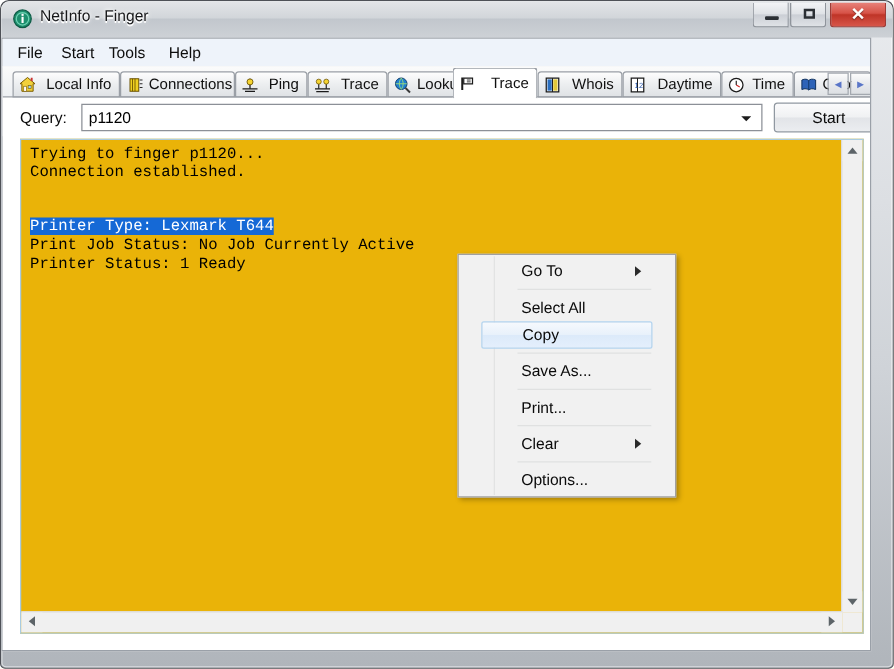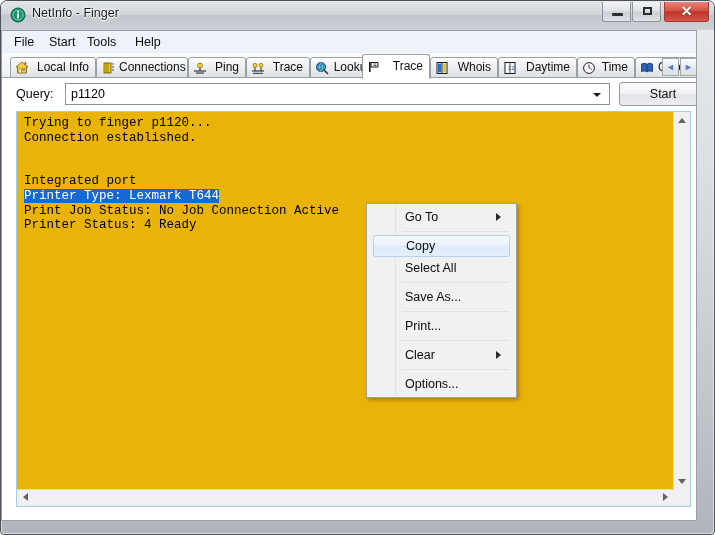--- a/index.html
+++ b/index.html
@@ -289,21 +289,21 @@
   }
 
   
   #context-menu {
     position: absolute;
     left: 364px; top: 172px;
     width: 141px;
     background: #f1f1f1;
     border: 1px solid #a0a0a0;
     box-shadow: 2px 2px 4px rgba(0,0,0,0.28);
-    padding: 2px 4px;
+    padding: 2px 16px;
     z-index: 50;
   }
   #menu-gutter {
     position: absolute; left: 1px; top: 1px; bottom: 1px;
     width: 27px;
     background: #f1f1f1;
     border-right: 1px solid #e2e3e3;
   }
   .ctx-item {
     position: relative;
@@ -510,21 +510,21 @@
         <div id="query-combo">
           <span id="query-value">p1120</span>
           <span id="query-arrow">
             <span class="caret"></span>
           </span>
         </div>
         <div id="start-button">Start</div>
       </div>
 
       <div id="output-pane">
-        <div id="output-text"><div>Trying to finger p1120...</div><div>Connection established.</div><div>&nbsp;</div><div>&nbsp;</div><div>Integrated port</div><div><span class="sel">Printer Type: Lexmark T644</span></div><div>Print Job Status: No Job Connection Active</div><div>Printer Status: 4 Ready</div></div>
+        <div id="output-text"><div>Trying to finger p1120...</div><div>Connection established.</div><div>&nbsp;</div><div>&nbsp;</div><div><span class="sel">Printer Type: Lexmark T644</span></div><div>Print Job Status: No Job Currently Active</div><div>Printer Status: 1 Ready</div></div>
 
         <div id="vscroll">
           <div id="vscroll-up">
             <span class="sb-arrow-up"></span>
           </div>
           <div id="vscroll-down">
             <span class="sb-arrow-down"></span>
           </div>
         </div>
 
@@ -537,22 +537,22 @@
           </div>
         </div>
         <div id="scroll-corner"></div>
       </div>
 
       <div id="context-menu">
         <div id="menu-gutter"></div>
         <div id="ctx-items">
             <div class="ctx-item"><span>Go To</span><span class="submenu-arrow"></span></div>
             <div class="ctx-sep"></div>
+            <div class="ctx-item"><span>Select All</span></div>
             <div class="ctx-item sel-item"><span>Copy</span></div>
-            <div class="ctx-item"><span>Select All</span></div>
             <div class="ctx-sep"></div>
             <div class="ctx-item"><span>Save As...</span></div>
             <div class="ctx-sep"></div>
             <div class="ctx-item"><span>Print...</span></div>
             <div class="ctx-sep"></div>
             <div class="ctx-item"><span>Clear</span><span class="submenu-arrow"></span></div>
             <div class="ctx-sep"></div>
             <div class="ctx-item"><span>Options...</span></div>
           </div>
       </div>

